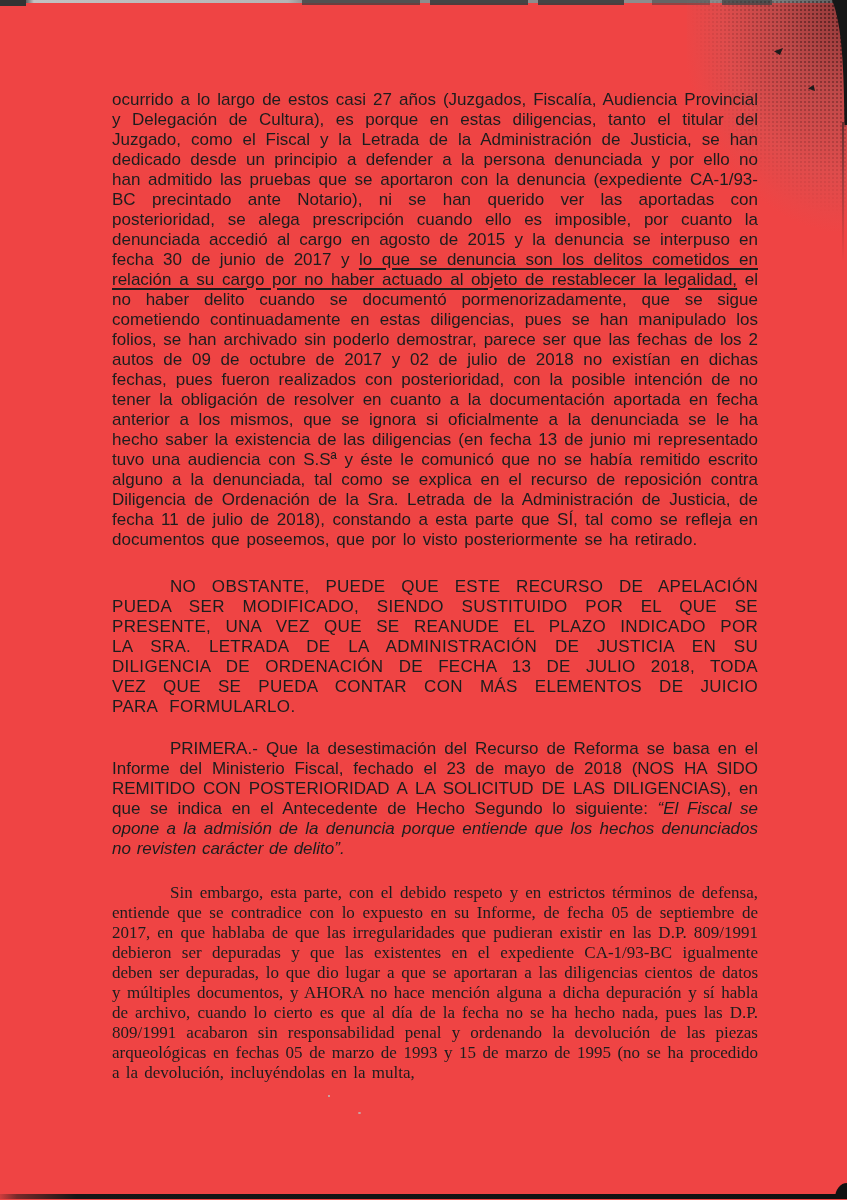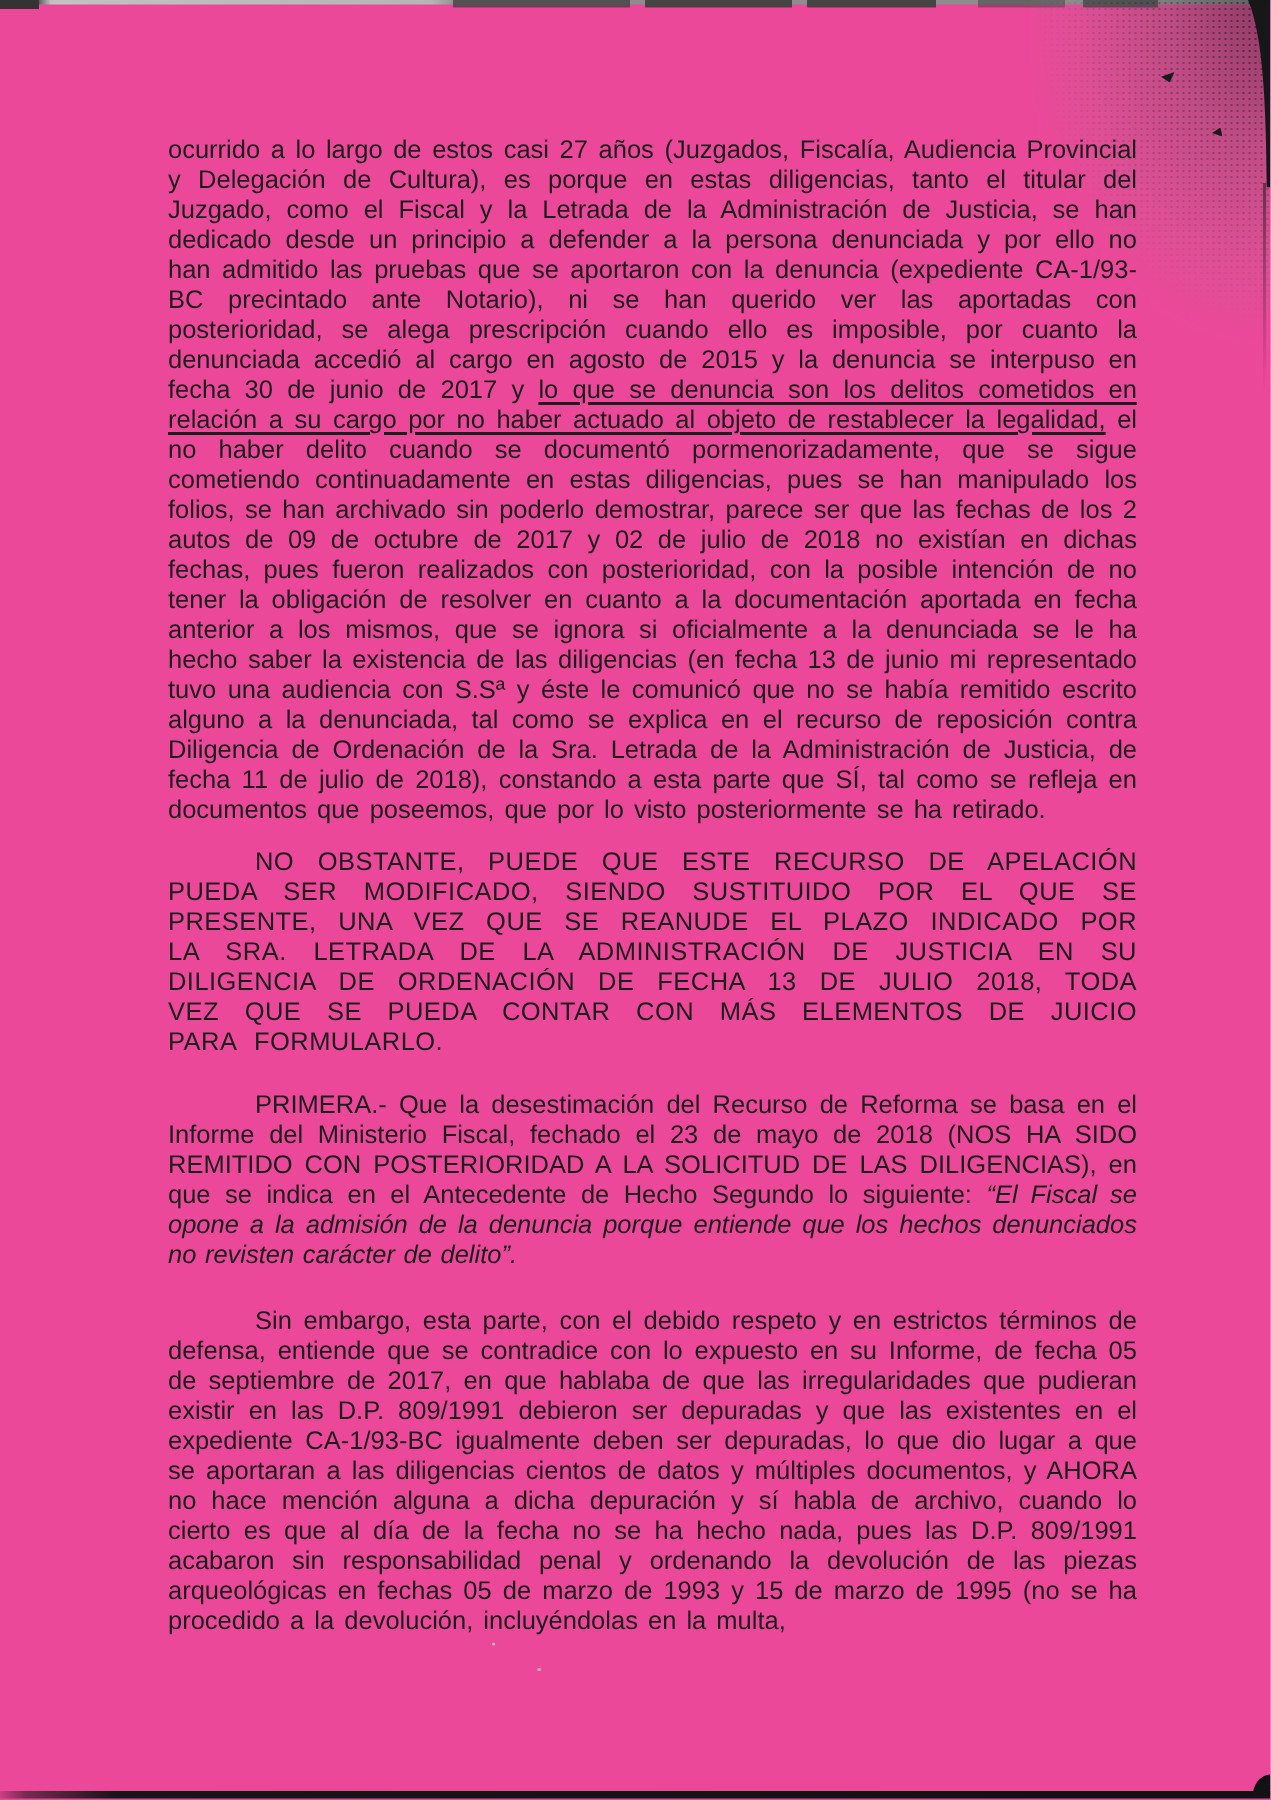--- a/index.html
+++ b/index.html
@@ -4,40 +4,40 @@
 <style>
   html, body { margin: 0; padding: 0; }
   body {
     width: 847px; height: 1200px;
     background: #e9e9e9;
     font-family: "Liberation Sans", sans-serif;
   }
   .page {
     position: relative;
     width: 847px; height: 1200px;
-    background: #ec4899;
+    background: #ef4444;
     overflow: hidden;
   }
 
   
   .text-block {
     position: absolute;
     left: 112px; top: 90px;
     width: 646px;
     color: #1d1d1d;
     font-size: 17px;
     line-height: 20px;
     text-align: justify;
     word-spacing: 2px;
   }
   .para { margin: 0; }
   .para.indent { text-indent: 58px; }
-  .p2 { margin-top: 15px; }
+  .p2 { margin-top: 27px; }
   .p3 { margin-top: 22px; }
-  .p4 { margin-top: 24px; }
+  .p4 { margin-top: 24px; font-family: Liberation Serif, serif; }
   .caps { word-spacing: 7px; letter-spacing: 0.3px; }
   .u {
     text-decoration: underline;
     text-decoration-thickness: 1.5px;
     text-underline-offset: 3px;
   }
   .b { font-weight: normal; }
   .quote {
     font-style: italic;
     font-size: 17px;

